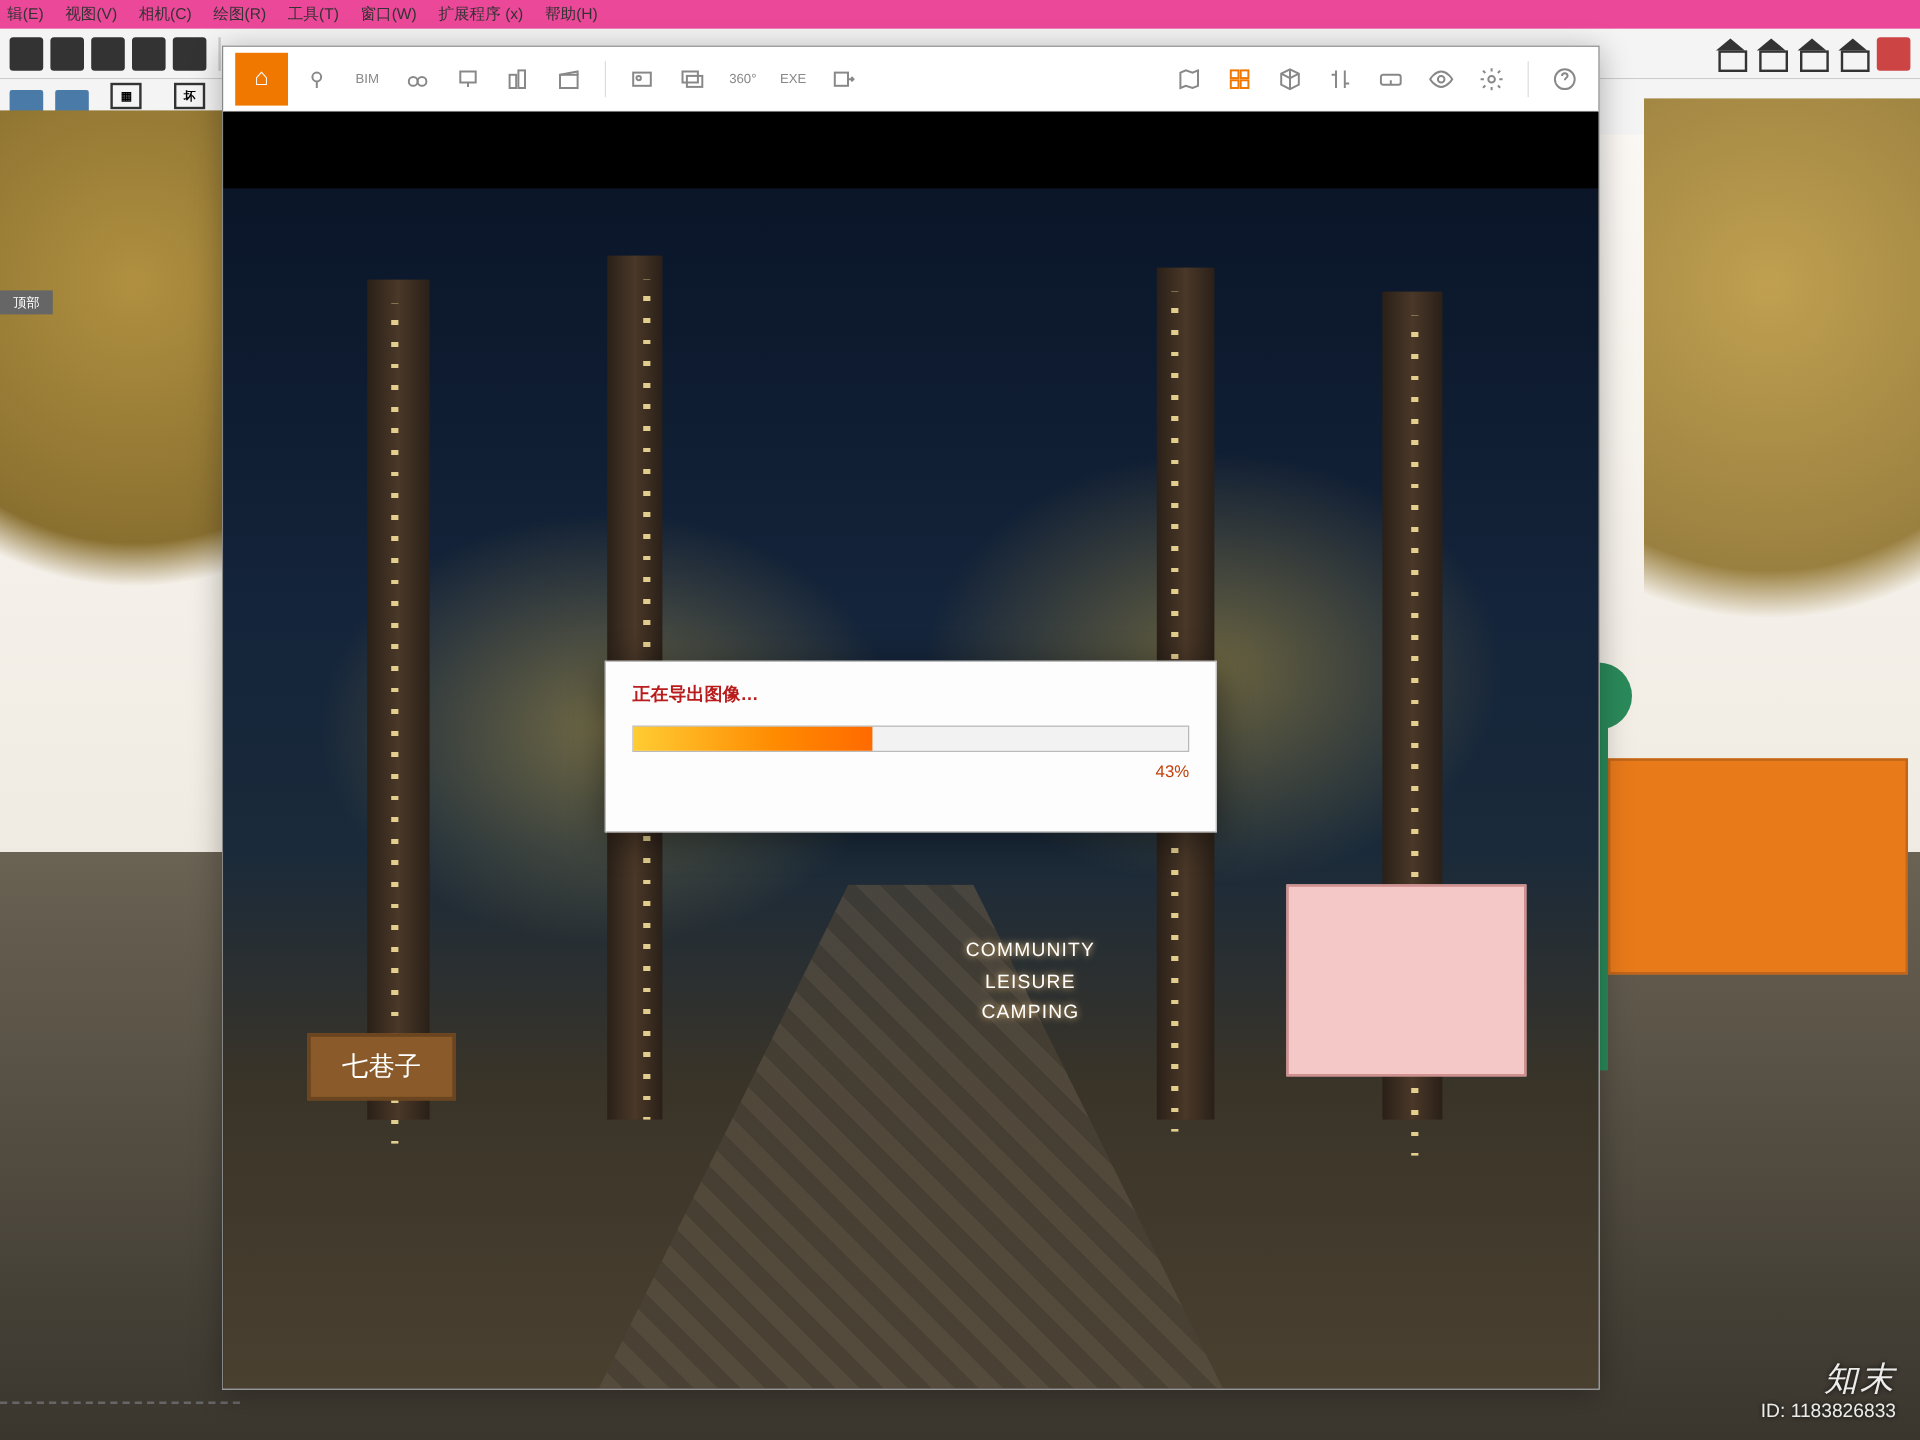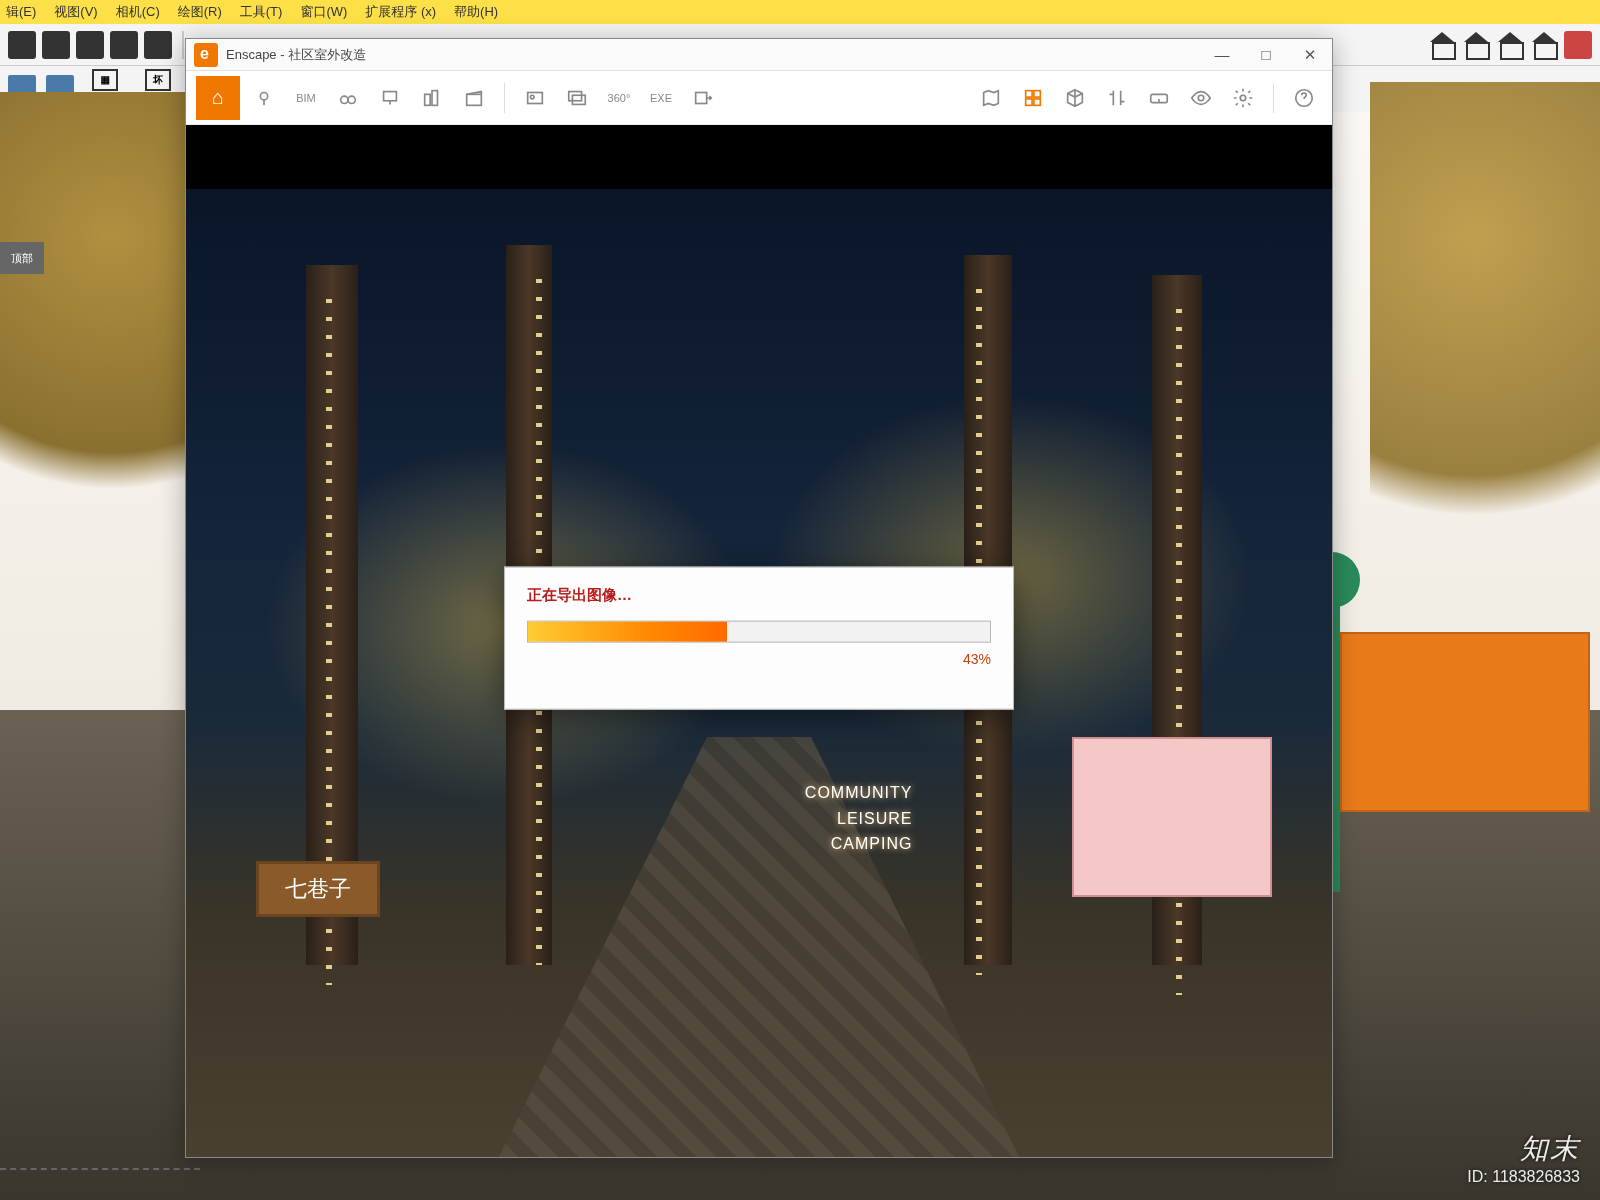--- a/index.html
+++ b/index.html
@@ -8,21 +8,21 @@
   height: 1200px;
   font-family: "Microsoft YaHei", "SimSun", Arial, sans-serif;
   background: #f0f0f0;
   overflow: hidden;
   position: relative;
 }
 
 
 .su-menubar {
   height: 24px;
-  background: #fde047;
+  background: #ec4899;
   display: flex;
   align-items: center;
   padding-left: 6px;
   font-size: 13px;
   color: #333;
 }
 .su-menubar span { margin-right: 18px; cursor: default; }
 
 
 .su-toolbar {
@@ -112,21 +112,21 @@
   background: #2a8a5a; border-radius: 50%;
 }
 .arrow-sign {
   position: absolute; right: 272px; top: 620px;
   width: 90px; height: 28px; background: #2a8a5a;
   color: #fff; font-size: 12px; display: flex;
   align-items: center; justify-content: center;
   clip-path: polygon(0 50%, 15% 0, 100% 0, 100% 100%, 15% 100%);
 }
 .label-box {
-  position: absolute; left: 0; top: 130px; width: 44px; height: 32px;
+  position: absolute; left: 0; top: 130px; width: 44px; height: 20px;
   background: #666; color: #fff; font-size: 11px;
   display: flex; align-items: center; justify-content: center;
 }
 
 
 .enscape-window {
   position: absolute;
   left: 185px; top: 38px;
   width: 1148px; height: 1120px;
   background: #fff;
@@ -221,21 +221,21 @@
   opacity: 0.7;
 }
 .kiosk {
   position: absolute; right: 60px; bottom: 260px;
   width: 200px; height: 160px;
   background: #f5c8c8; border: 2px solid #d09090;
 }
 .sign-center {
   position: absolute; left: 54%; bottom: 300px;
   color: #fff; font-family: Arial; font-size: 16px;
-  text-align: right; line-height: 1.6; letter-spacing: 1px;
+  text-align: center; line-height: 1.6; letter-spacing: 1px;
   text-shadow: 0 0 6px #ffcc80;
   margin-top: 36px;
 }
 .wood-sign {
   position: absolute; left: 70px; bottom: 240px;
   background: #8a5a2a; color: #fff;
   font-size: 22px; padding: 10px 26px;
   border: 3px solid #6a4520;
 }
 .top-black {
@@ -338,31 +338,20 @@
   <div class="tree-right"></div>
   <div class="booth-right"></div>
   <div class="signpost"></div>
   <div class="sign-ball"></div>
   <div class="arrow-sign">就在这里</div>
   <div class="label-box">顶部</div>
   <div class="dashed-line"></div>
 </div>
 
 <div class="enscape-window">
-  <div class="en-titlebar">
-    <div class="en-logo"></div>
-    <div class="en-title">
-      <span>Enscape</span><span> - </span><span>社区室外改造</span>
-    </div>
-    <div class="win-btns">
-      <div class="win-btn">—</div>
-      <div class="win-btn">□</div>
-      <div class="win-btn close">✕</div>
-    </div>
-  </div>
 
   <div class="en-toolbar">
     <div class="en-homebtn">
         <span>⌂</span>
       </div>
     <div class="en-tb-icon">
         <svg viewBox="0 0 24 24">
           <circle cx="12" cy="10" r="4"></circle>
           <path d="M12 14v6"></path>
         </svg>

